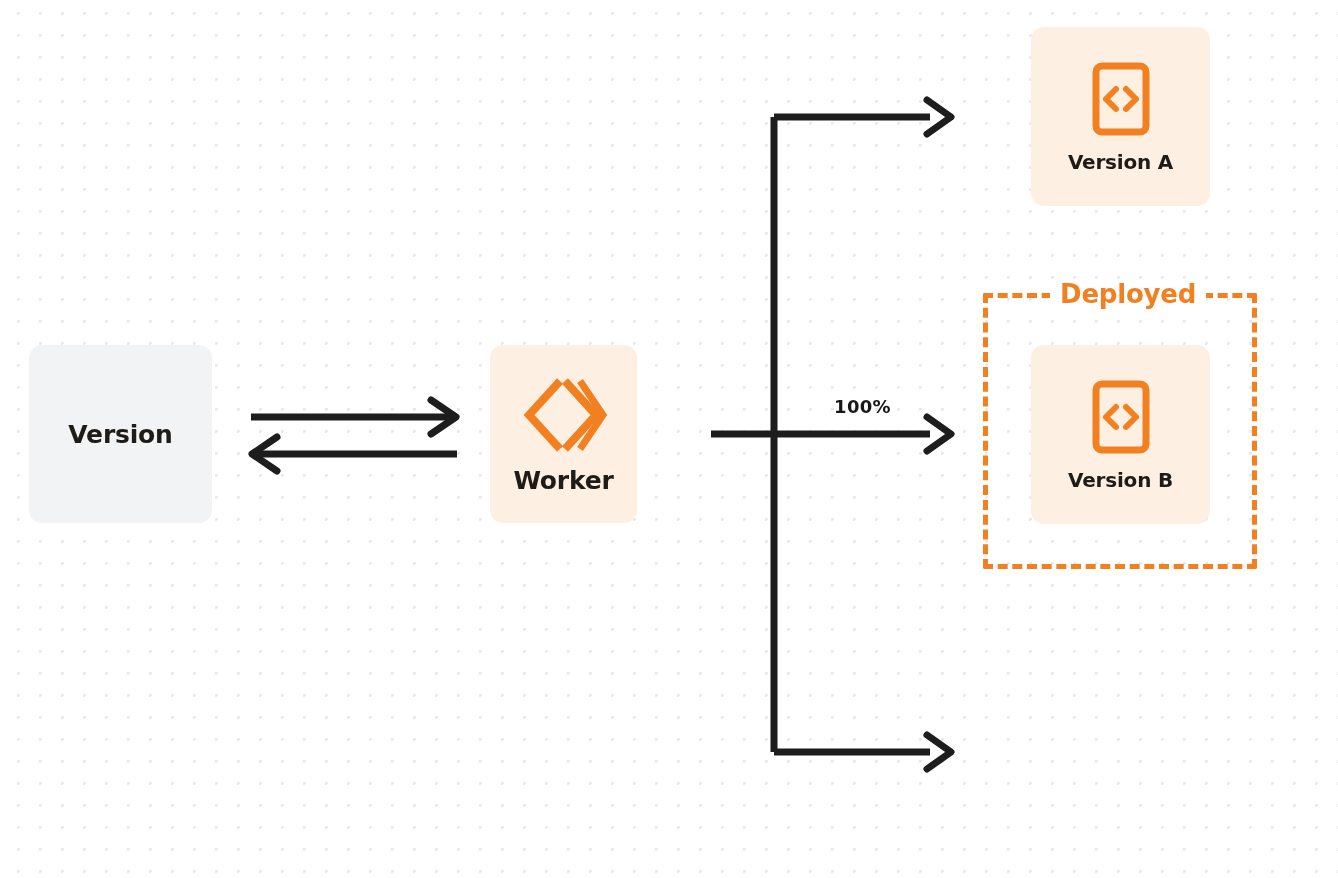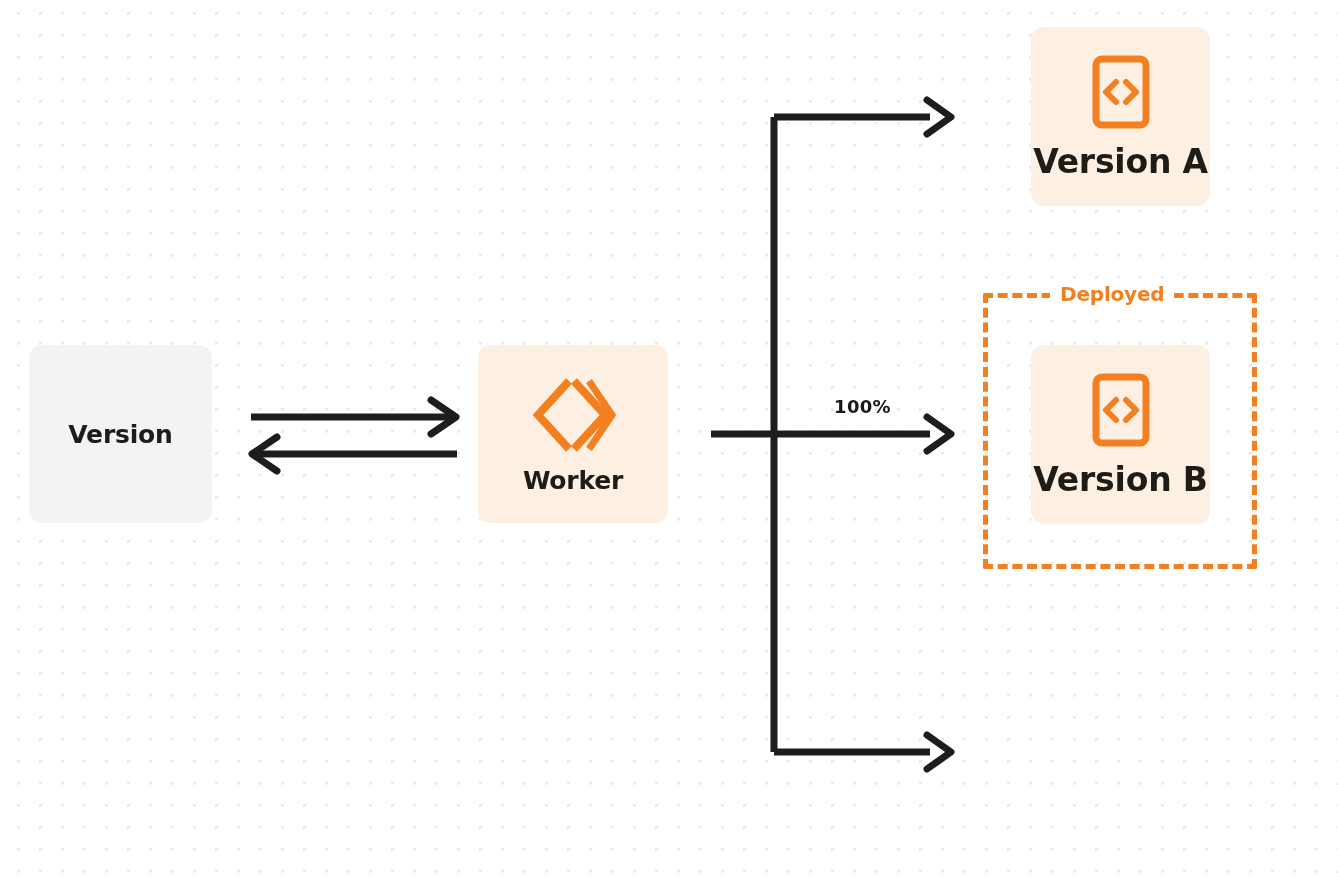--- a/index.html
+++ b/index.html
@@ -42,36 +42,36 @@
     left: 29px;
     top: 345px;
     width: 183px;
     height: 178px;
     background: #f2f3f4;
   }
   .client-box .node-label { font-size: 25px; }
 
   
   .worker-box {
-    left: 478px;
+    left: 490px;
     top: 345px;
-    width: 190px;
+    width: 147px;
     height: 178px;
     background: #fdf0e2;
   }
   .worker-box .node-label { font-size: 25px; margin-top: 14px; }
 
   
   .version-box {
     left: 1031px;
     width: 179px;
     height: 179px;
     background: #fdf0e2;
   }
-  .version-box .node-label { font-size: 33px; margin-top: 16px; }
+  .version-box .node-label { font-size: 20px; margin-top: 16px; }
   .version-a { top: 27px; }
   .version-b { top: 345px; }
   .version-c { top: 664px; }
 
   
   .deployed-frame {
     position: absolute;
     left: 983px;
     top: 293px;
     width: 274px;
@@ -80,21 +80,21 @@
     border: 5px dashed #f38020;
     border-radius: 2px;
   }
   .deployed-label {
     position: absolute;
     left: 1050px;
     top: 279px;
     padding: 0 10px;
     background: #ffffff;
     color: #f38020;
-    font-size: 20px;
+    font-size: 26px;
     font-weight: 700;
     line-height: 30px;
     letter-spacing: -0.2px;
     white-space: nowrap;
   }
 
   
   .traffic-label {
     position: absolute;
     left: 790px;

